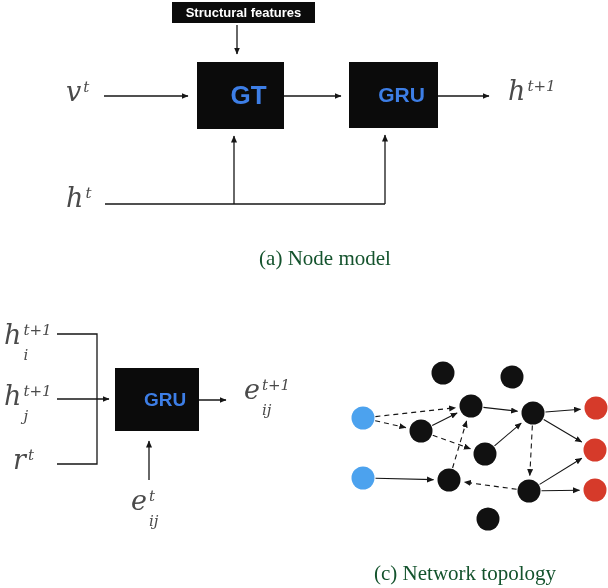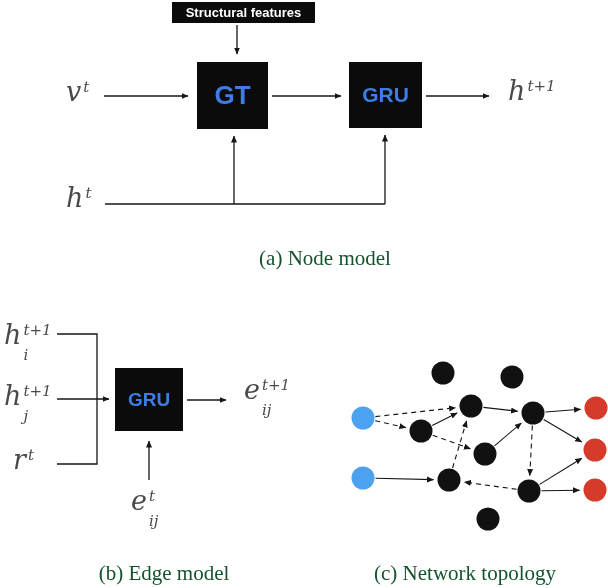--- a/index.html
+++ b/index.html
@@ -4,21 +4,21 @@
 <style>
   html,body{margin:0;padding:0;background:#ffffff;}
   #stage{
     position:relative;width:608px;height:588px;background:#ffffff;overflow:hidden;
     font-family:"Liberation Sans",sans-serif;
   }
   #connectors{position:absolute;left:0;top:0;}
   .blackbox{
     position:absolute;background:#0b0b0b;color:#3D7EE6;
     display:flex;align-items:center;justify-content:center;
-    font-family:"Liberation Sans",sans-serif;font-weight:bold;
+    font-family:"Liberation Sans",sans-serif;font-weight:bold;padding-left:16px;
   }
   .sfbox{
     position:absolute;background:#0b0b0b;color:#ffffff;
     display:flex;align-items:center;justify-content:center;
     font-family:"Liberation Sans",sans-serif;font-weight:bold;font-size:13px;
   }
   .math{
     position:absolute;font-family:"DejaVu Serif",serif;font-style:italic;
     color:#4a4a4a;display:flex;align-items:flex-start;white-space:nowrap;
   }
@@ -167,17 +167,16 @@
   </div>
 
   <div class="math" style="left:131px;top:487px;">
     <span class="mb">e</span>
       <span class="ms">
         <span class="msup">t</span>
         <span class="msub">ij</span>
       </span>
   </div>
 
-  <div class="caption" style="left:164px;top:561px;">(b) Edge model</div>
 
   <div class="caption" style="left:465px;top:561px;">(c) Network topology</div>
 
 </div>
 
 </body></html>

